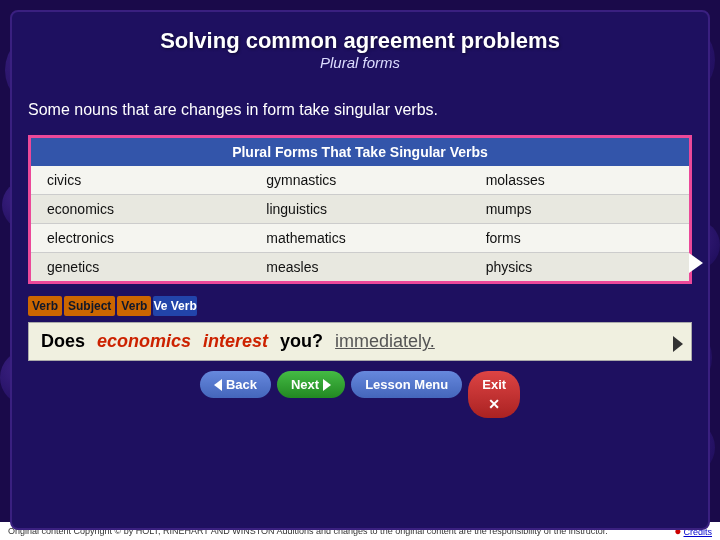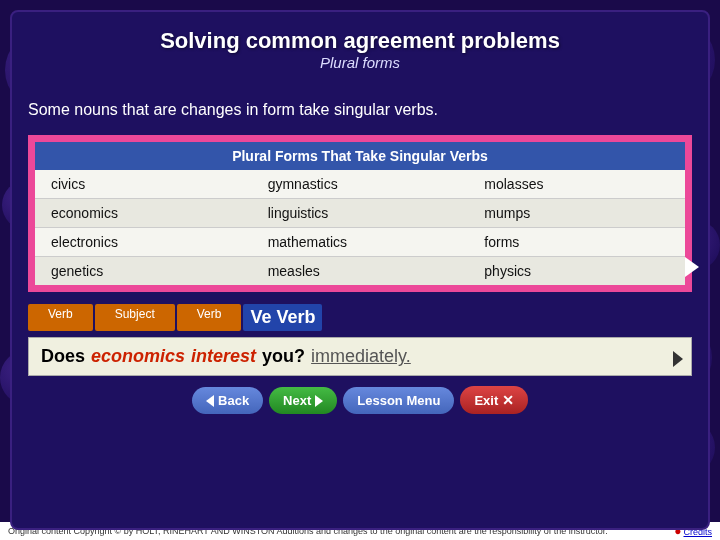--- a/index.html
+++ b/index.html
@@ -61,21 +61,21 @@
 
     .intro-text {
       font-size: 16px;
       color: #ffffff;
       margin-bottom: 14px;
       line-height: 1.4;
     }
 
     .table-container {
       background: #f5f5f0;
-      border: 7px solid #ec4899;
+      border: 3px solid #ec4899;
       margin-bottom: 12px;
       position: relative;
     }
 
     .table-header {
       background: #3355aa;
       color: #ffffff;
       text-align: center;
       font-weight: bold;
       font-size: 14px;
@@ -124,49 +124,49 @@
 
     .labels-row {
       display: flex;
       gap: 0;
       margin-bottom: 6px;
       flex-wrap: wrap;
     }
 
     .label-tag {
       background: #cc6600;
-      color: #ffffff;
+      color: #0f172a;
       font-size: 12px;
-      font-weight: normal;
-      padding: 3px 20px;
+      font-weight: bold;
+      padding: 3px 4px;
       margin-right: 2px;
       border-radius: 2px;
     }
 
     .label-tag-blue {
       background: #2244aa;
       color: #ffffff;
-      font-size: 18px;
-      font-weight: bold;
-      padding: 3px 7px;
+      font-size: 12px;
+      font-weight: bold;
+      padding: 3px 0;
       margin-right: 2px;
       border-radius: 2px;
     }
 
     .example-sentence {
       background: #f0f0e0;
       border: 1px solid #aaaaaa;
       padding: 8px 12px;
       font-size: 18px;
       font-weight: bold;
       color: #111111;
       margin-bottom: 10px;
       display: flex;
       align-items: center;
-      gap: 6px;
+      gap: 12px;
       position: relative;
     }
 
     .example-sentence .word-does { color: #000000; font-weight: bold; }
     .example-sentence .word-economics { color: #cc2200; font-weight: bold; font-style: italic; }
     .example-sentence .word-interest { color: #cc2200; font-weight: bold; font-style: italic; }
     .example-sentence .word-you { color: #000000; font-weight: bold; }
     .example-sentence .word-immediately { color: #555555; text-decoration: underline; font-weight: normal; }
 
     .sentence-scroll-arrow {
@@ -177,21 +177,21 @@
       height: 0;
       border-top: 8px solid transparent;
       border-bottom: 8px solid transparent;
       border-left: 10px solid #333333;
     }
 
     .bottom-nav {
       display: flex;
       justify-content: center;
       gap: 6px;
-      align-items: flex-end;
+      align-items: flex-start;
       margin-top: 4px;
     }
 
     .nav-btn {
       display: flex;
       align-items: center;
       gap: 4px;
       padding: 6px 14px;
       border-radius: 20px;
       font-size: 13px;
@@ -211,20 +211,21 @@
     }
 
     .btn-lesson {
       background: linear-gradient(to bottom, #6688dd, #4466bb);
       color: #ffffff;
     }
 
     .btn-exit {
       background: linear-gradient(to bottom, #dd4444, #aa2222);
       color: #ffffff;
+      flex-direction: column;
     }
 
     .nav-arrow-left {
       display: inline-block;
       width: 0;
       height: 0;
       border-top: 6px solid transparent;
       border-bottom: 6px solid transparent;
       border-right: 8px solid #ffffff;
     }

